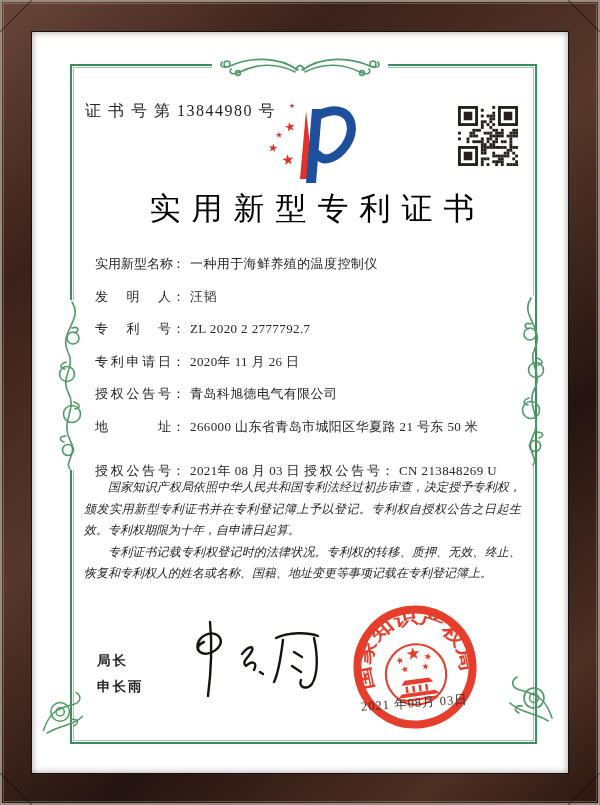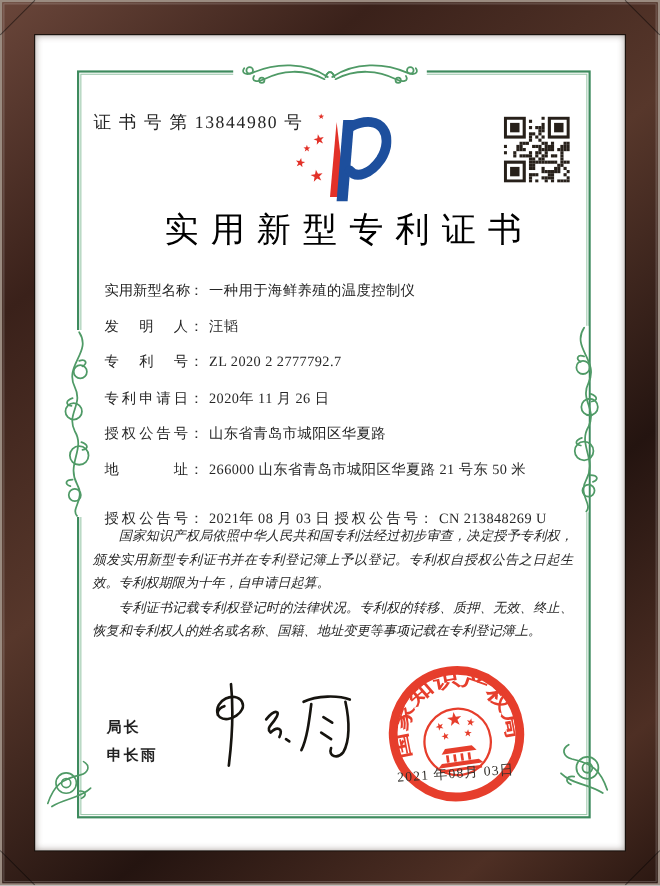--- a/index.html
+++ b/index.html
@@ -321,21 +321,21 @@
       <span class="fvalue">ZL 2020 2 2777792.7</span>
     </div>
     <div class="frow">
       <span class="flabel">专利申请日</span>
         <span class="fcolon">：</span>
       <span class="fvalue">2020年 11 月 26 日</span>
     </div>
     <div class="frow">
       <span class="flabel">授权公告号</span>
         <span class="fcolon">：</span>
-      <span class="fvalue">山东省青岛市城阳区华夏路</span>
+      <span class="fvalue">青岛科旭德电气有限公司</span>
     </div>
     <div class="frow">
       <span class="flabel">地址</span>
         <span class="fcolon">：</span>
       <span class="fvalue">266000 山东省青岛市城阳区华夏路 21 号东 50 米</span>
     </div>
     <div class="frow">
       <span class="flabel">授权公告号</span>
         <span class="fcolon">：</span>
       <span class="fvalue fixed">2021年 08 月 03 日</span>

